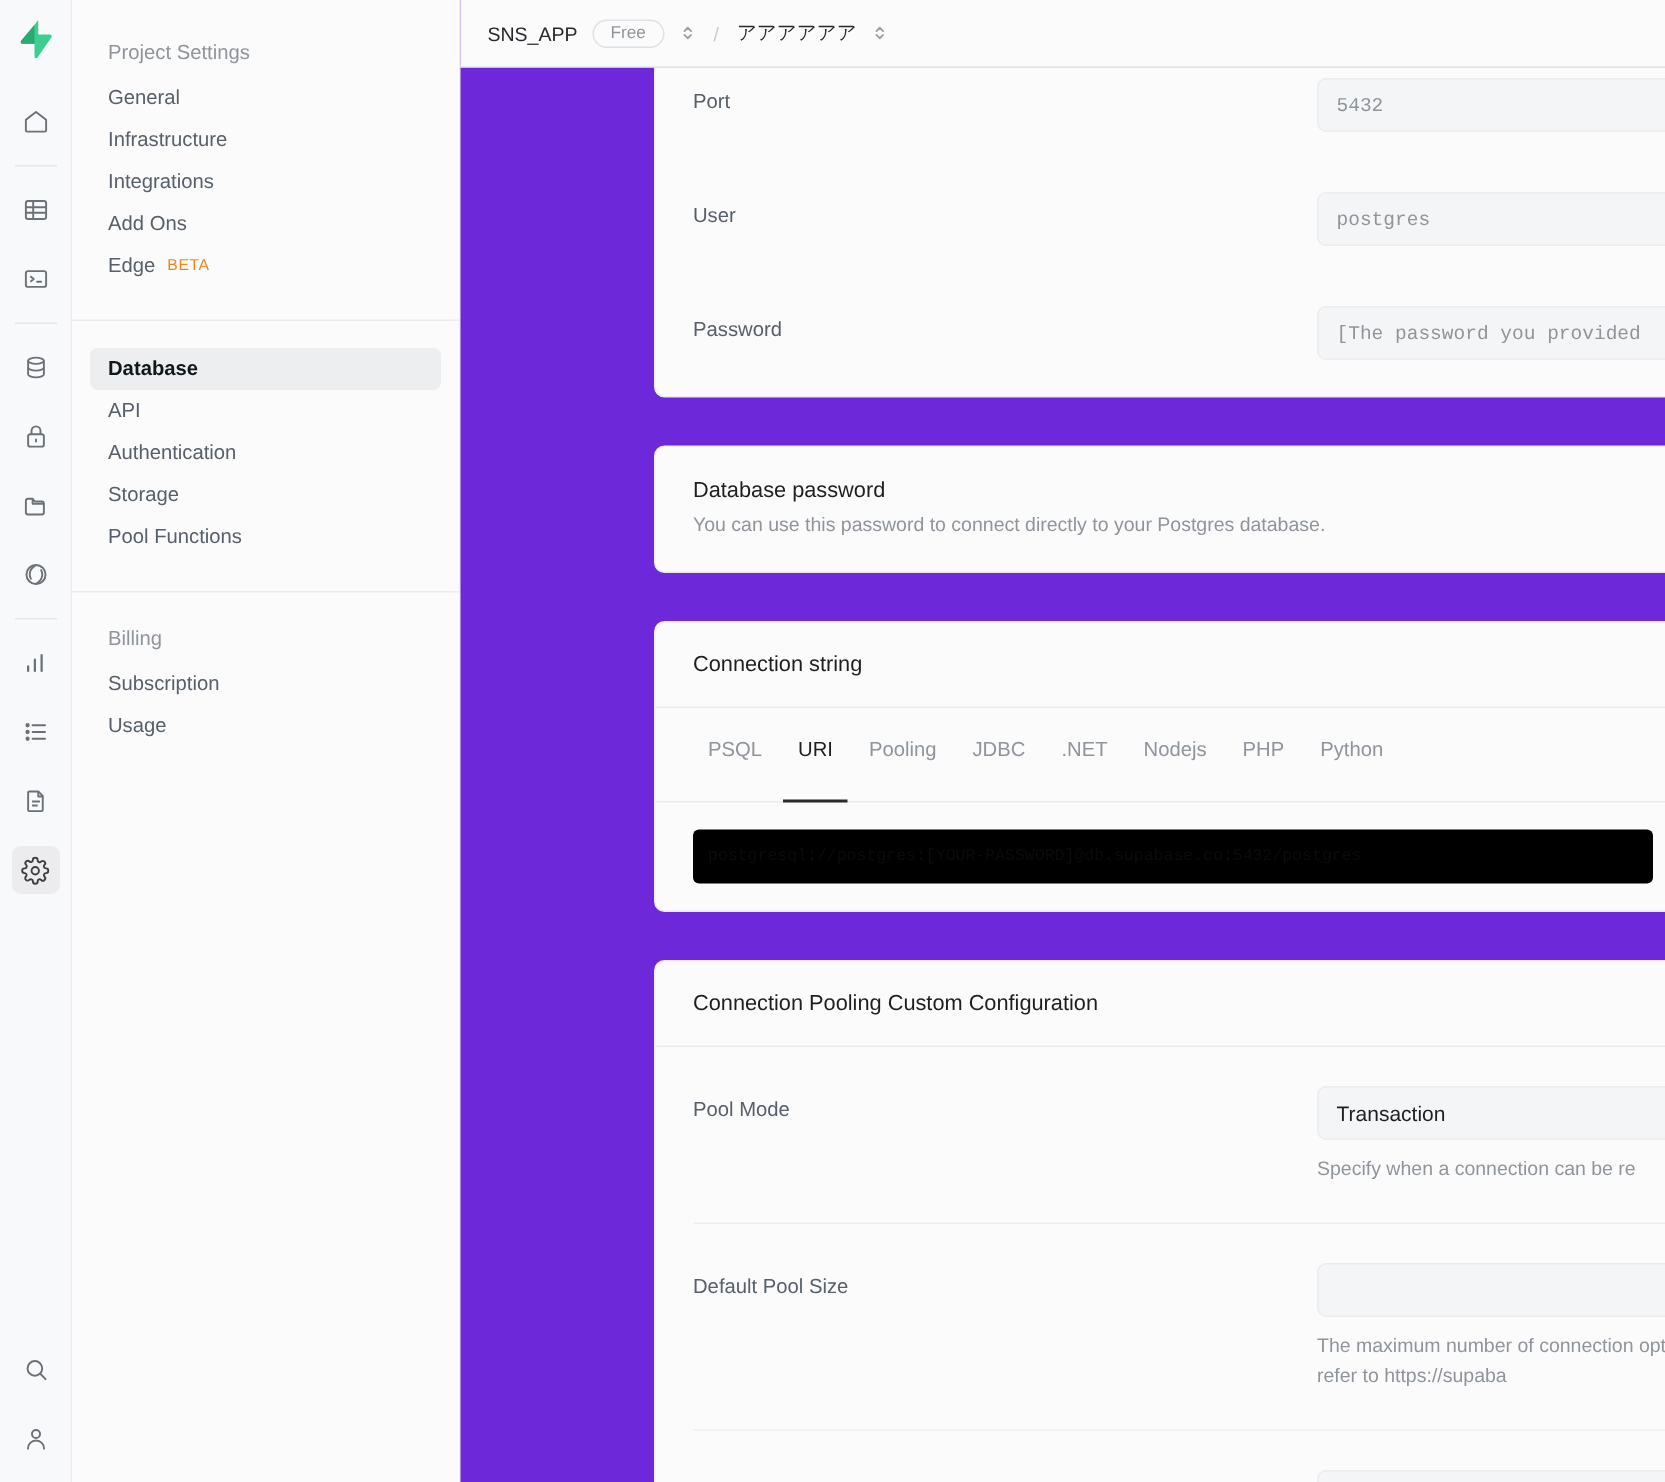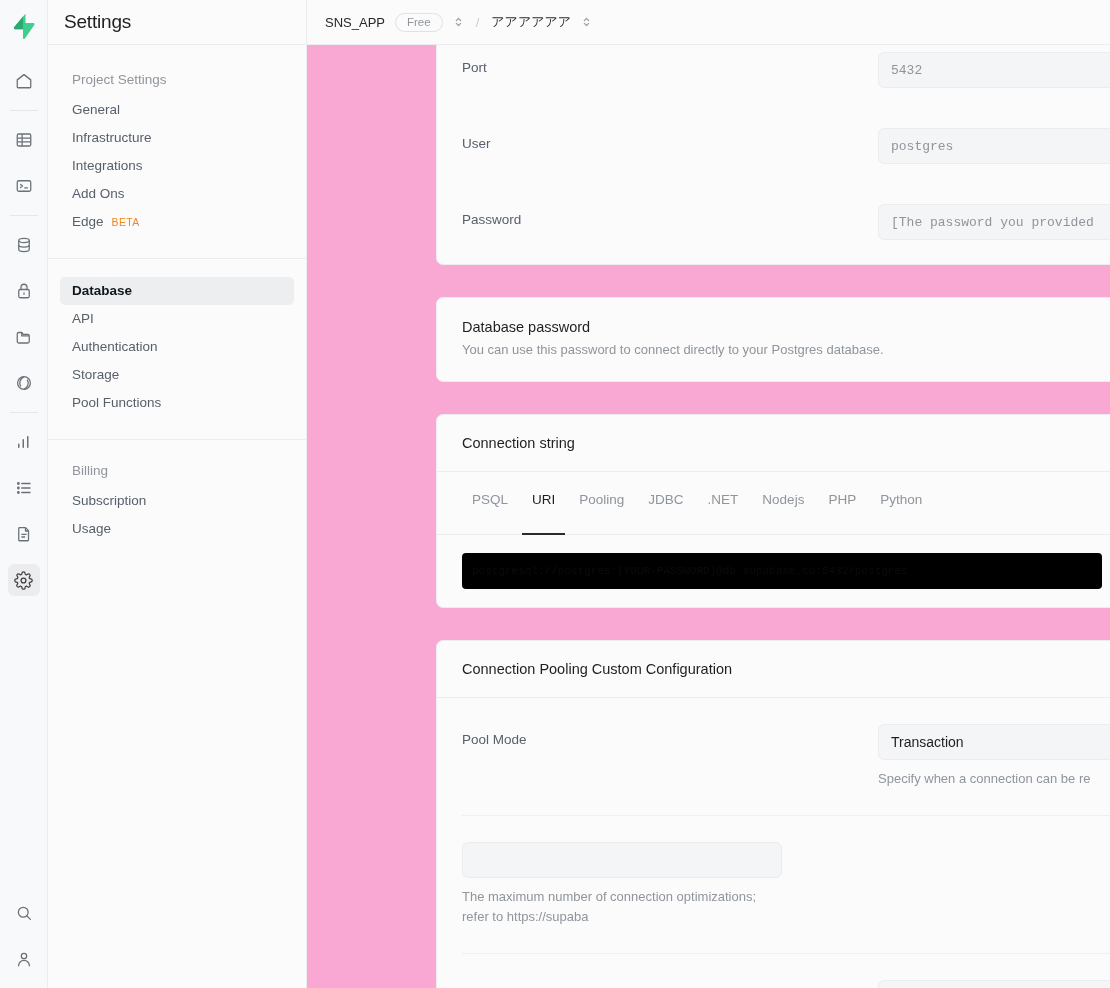--- a/index.html
+++ b/index.html
@@ -63,21 +63,21 @@
     display: flex; align-items: center; gap: 8px;
     line-height: 16px;
   }
   .nav-item.active { background: #eceef0; color: #11181c; font-weight: 700; text-align: right; }
   .badge-beta {
     font-size: 10.5px; color: #f0861a; letter-spacing: .4px; font-weight: 400;
   }
   .nav-divider { height: 1px; background: #ececee; margin: 6px -12px 18px -12px; }
 
   
-  .main { flex: 1 1 auto; display: flex; flex-direction: column; min-width: 0; background: #f9a8d4; }
+  .main { flex: 1 1 auto; display: flex; flex-direction: column; min-width: 0; background: #6d28d9; }
   .topbar {
     height: 45px; flex: 0 0 45px;
     background: #fbfbfc;
     border-bottom: 1px solid #ececee;
     display: flex; align-items: center; padding: 0 18px;
     gap: 10px;
   }
   .crumb { font-size: 13px; color: #26282b; }
   .pill {
     font-size: 11.5px; color: #8f959b;
@@ -269,23 +269,20 @@
       <div class="rail-item">
         <svg width="18" height="18" viewBox="0 0 24 24" fill="none" stroke="currentColor" stroke-width="1.7" stroke-linecap="round">
             <circle cx="12" cy="8" r="3.6"></circle>
             <path d="M4.8 21a7.2 7.2 0 0 1 14.4 0"></path>
           </svg>
       </div>
     </div>
   </nav>
 
   <aside class="sidebar">
-    <div class="sidebar-head">
-      <span class="sidebar-title">Settings</span>
-    </div>
     <div class="sidebar-body">
 
       <div class="nav-group">
         <div class="nav-header">Project Settings</div>
         <div class="nav-item">
           <span>General</span>
         </div>
         <div class="nav-item">
           <span>Infrastructure</span>
         </div>
@@ -415,20 +412,21 @@
 
             <div class="form-row" style="padding:26px 0 26px 0;">
               <div class="form-label">Pool Mode</div>
               <div class="form-field">
                 <div class="input sans">Transaction</div>
                 <div class="field-help">Specify when a connection can be re</div>
               </div>
             </div>
 
             <div class="form-row" style="padding:26px 0 26px 0;">
+              <div class="form-label">Default Pool Size</div>
               <div class="form-field">
                 <div class="input empty"></div>
                 <div class="field-help">The maximum number of connection optimizations; refer to https://supaba</div>
               </div>
             </div>
 
             <div class="form-row noline" style="padding:26px 0 26px 0;">
               <div class="form-label">Port</div>
               <div class="form-field">
                 <div class="input">6543</div>

